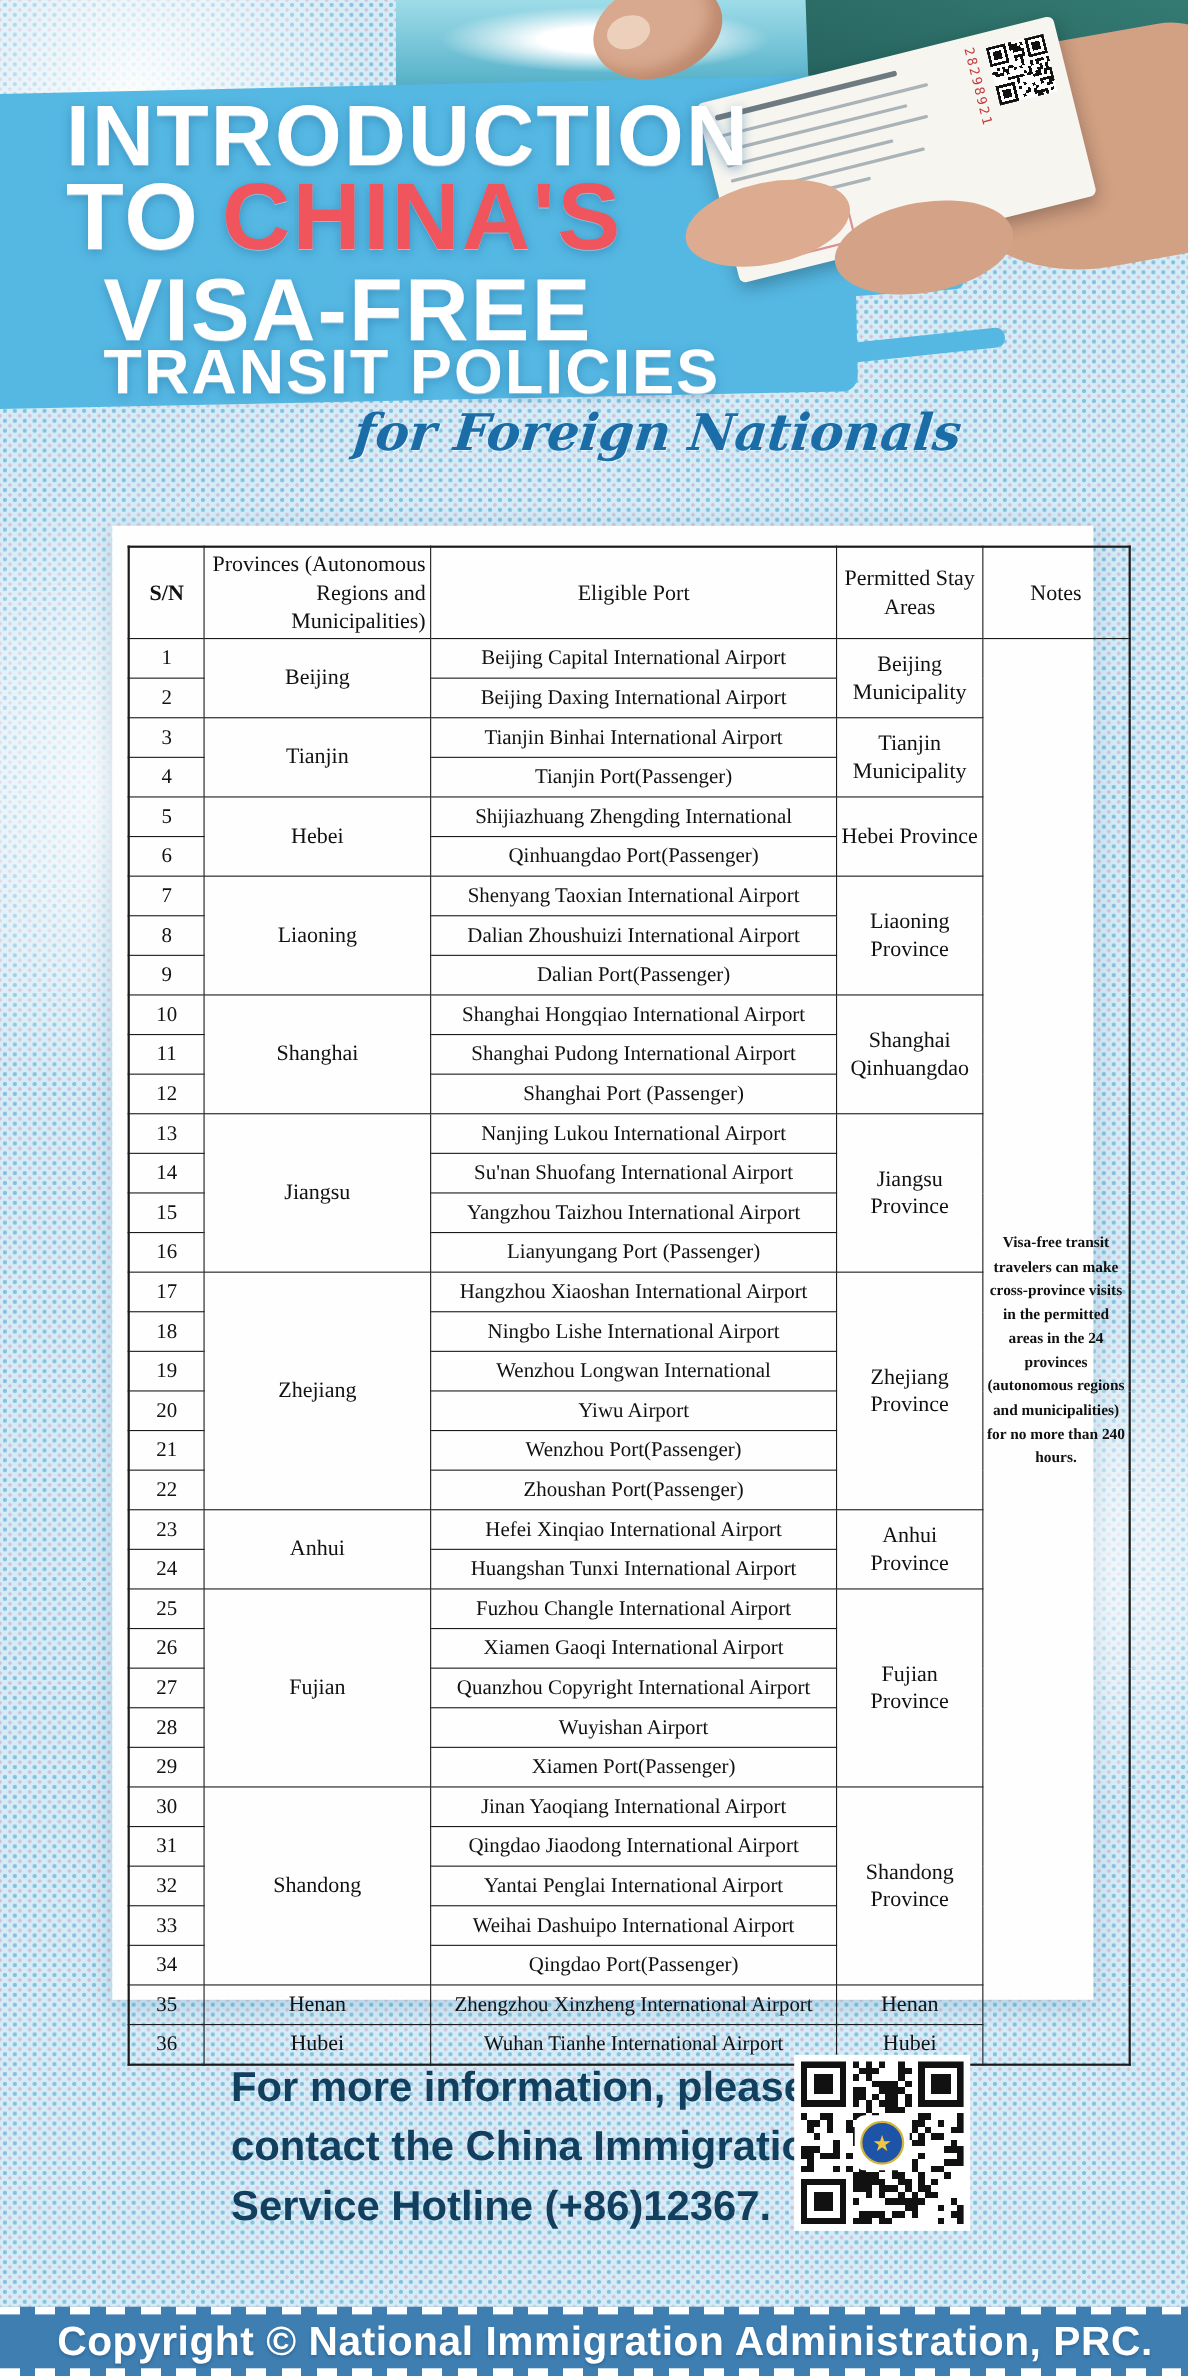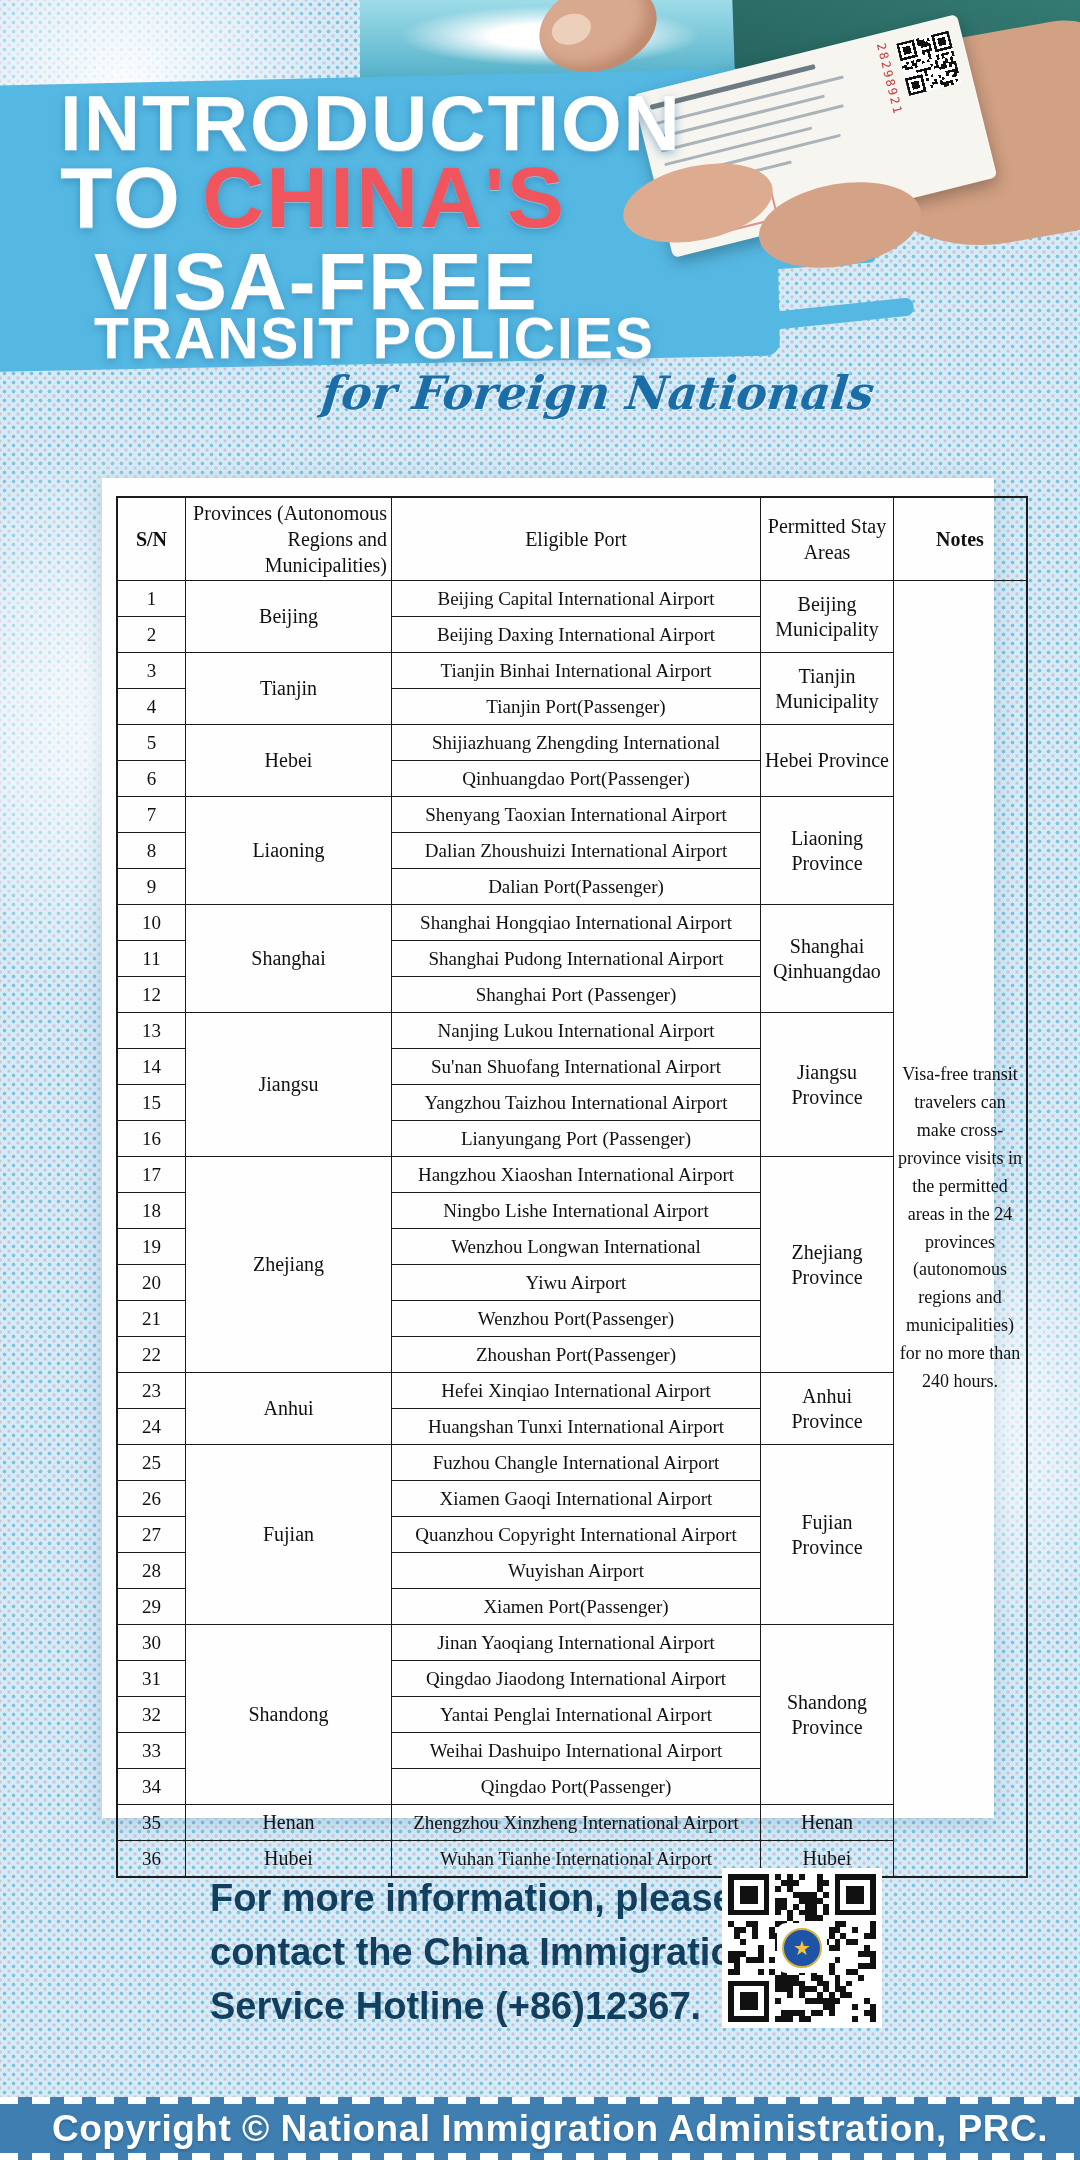--- a/index.html
+++ b/index.html
@@ -67,25 +67,25 @@
     font-style:italic;font-weight:bold;font-size:46px;transform:skewX(-6deg);
     text-shadow:1px 1px 0 rgba(255,255,255,.5);}
 
   
   .card{left:102px;top:478px;width:892px;height:1340px;background:#fefefe;z-index:6;
     box-shadow:0 5px 20px rgba(60,120,160,.25);}
   table.visa{position:absolute;left:14px;top:18px;width:864px;border-collapse:collapse;table-layout:fixed;
     font-family:"Liberation Serif",serif;color:#111;border:2px solid #1b1b1b;}
   .visa th,.visa td{border:1px solid #1b1b1b;text-align:center;vertical-align:middle;padding:1px 4px;overflow:hidden;}
   .visa th{height:80px;font-size:20px;font-weight:normal;line-height:1.3;}
-  .visa th.c4{font-weight:bold;}
+  .visa th.c4{font-weight:normal;}
   .visa td{height:33px;font-size:19px;line-height:1.15;}
   .visa td.c2{white-space:nowrap;}
   .visa td.c1,.visa td.c3{font-size:20px;line-height:1.25;}
-  .visa td.c4{font-size:18px;line-height:1.55;padding:6px 3px;}
+  .visa td.c4{font-size:14px;line-height:1.55;padding:6px 3px;font-weight:bold;}
   th.c0{width:59px;font-weight:bold;} th.c1{width:197px;text-align:right;} th.c2{width:360px;} th.c3{width:124px;} th.c4{width:124px;}
 
   
   .hotline{left:210px;top:1872px;z-index:6;font-weight:bold;font-size:38px;line-height:1.42;}
   .qr{left:722px;top:1868px;width:160px;height:160px;background:#fff;padding:6px;box-sizing:border-box;z-index:6;}
   .emblem{left:777px;top:1923px;width:50px;height:50px;background:#ffffff;border-radius:9px;z-index:7;
     display:flex;align-items:center;justify-content:center;}
   .emblem .badge{width:40px;height:40px;border-radius:50%;background:#1e54a8;border:2px solid #d4b43c;
     display:flex;align-items:center;justify-content:center;color:#f3c53d;font-family:"DejaVu Sans",sans-serif;font-size:20px;box-sizing:border-box;}
 

